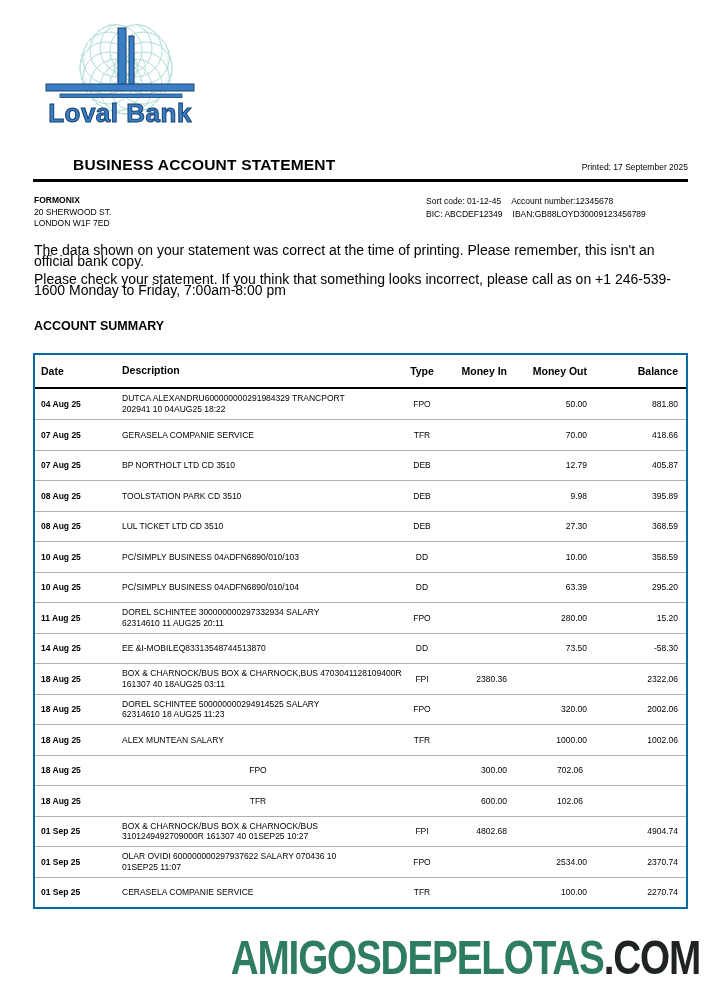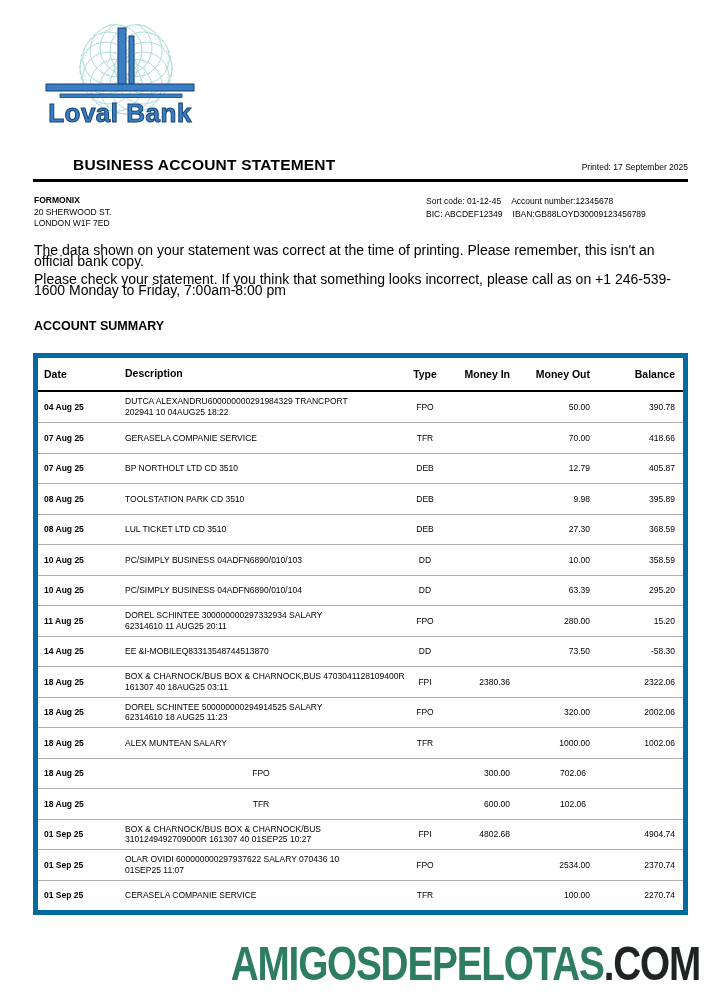--- a/index.html
+++ b/index.html
@@ -24,21 +24,21 @@
   .addr .name { font-weight:bold; }
   .acct { width:262px; font-size:8.5px; line-height:12.5px; }
   .acct-line { display:flex; gap:10px; white-space:nowrap; }
   
   .notices { margin:15px 32px 17px 34px; font-size:14px; line-height:11px; }
   .notices .n2 { margin-top:7px; }
   
   .section-title { margin:23px 0 0 34px; font-size:12.5px; font-weight:bold; }
   
   .stmt-table {
-    margin:20px 32px 0 33px; border:5px solid #0369a1; background:#fff;
+    margin:20px 32px 0 33px; border:2px solid #0369a1; background:#fff;
   }
   .trow {
     display:grid;
     grid-template-columns:84px 278px 50px 64px 80px 1fr;
     align-items:center;
   }
   .thead { min-height:34px; font-size:10.5px; font-weight:bold; border-bottom:2px solid #000; }
   .tbody .trow { min-height:30.5px; font-size:8.5px; }
   .tbody .trow + .trow { border-top:1px solid #b0b0b0; }
   .c-date { padding-left:6px; font-weight:bold; }
@@ -137,21 +137,21 @@
 
         <div class="trow">
           <div class="c-date">04 Aug 25</div>
           <div class="c-desc">
             <div class="dline">DUTCA ALEXANDRU600000000291984329 TRANCPORT</div>
             <div class="dline">202941 10 04AUG25 18:22</div>
           </div>
           <div class="c-type">FPO</div>
           <div class="c-in"></div>
           <div class="c-out">50.00</div>
-          <div class="c-bal">390.78</div>
+          <div class="c-bal">881.80</div>
         </div>
 
         <div class="trow">
           <div class="c-date">07 Aug 25</div>
           <div class="c-desc">
             <div class="dline">GERASELA COMPANIE SERVICE</div>
             <div class="dline"></div>
           </div>
           <div class="c-type">TFR</div>
           <div class="c-in"></div>

